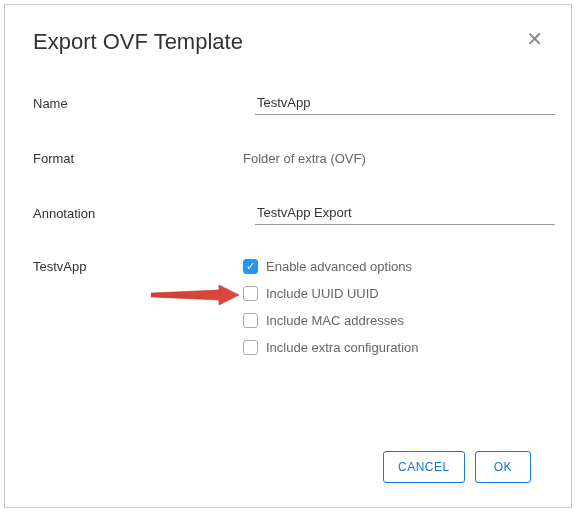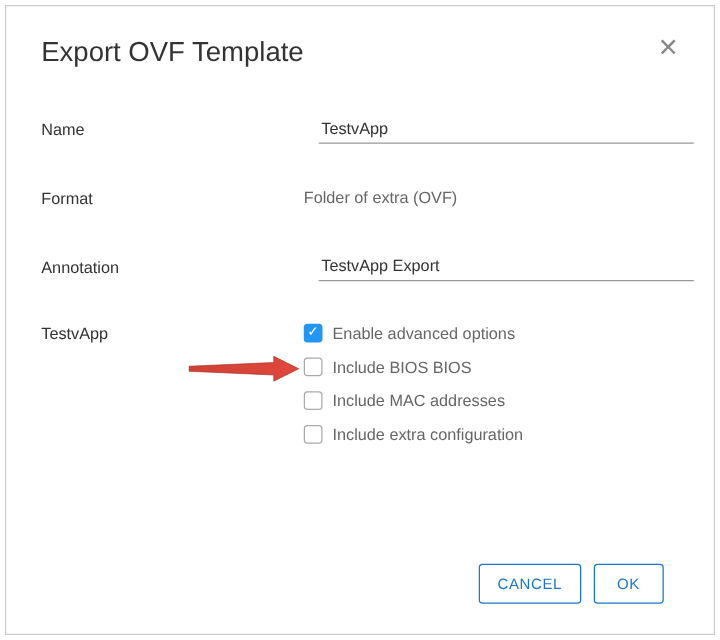--- a/index.html
+++ b/index.html
@@ -155,21 +155,21 @@
 
   <div class="form-row top-align">
     <div class="label">TestvApp</div>
     <div class="value-col" id="adv-list">
         <div class="checkbox-row">
           <div class="checkbox checked"></div>
           <span class="checkbox-label">Enable advanced options</span>
         </div>
         <div class="checkbox-row">
           <div class="checkbox"></div>
-          <span class="checkbox-label">Include BIOS BIOS</span>
+          <span class="checkbox-label">Include UUID UUID</span>
         </div>
         <div class="checkbox-row">
           <div class="checkbox"></div>
           <span class="checkbox-label">Include MAC addresses</span>
         </div>
         <div class="checkbox-row">
           <div class="checkbox"></div>
           <span class="checkbox-label">Include extra configuration</span>
         </div>
       </div>

